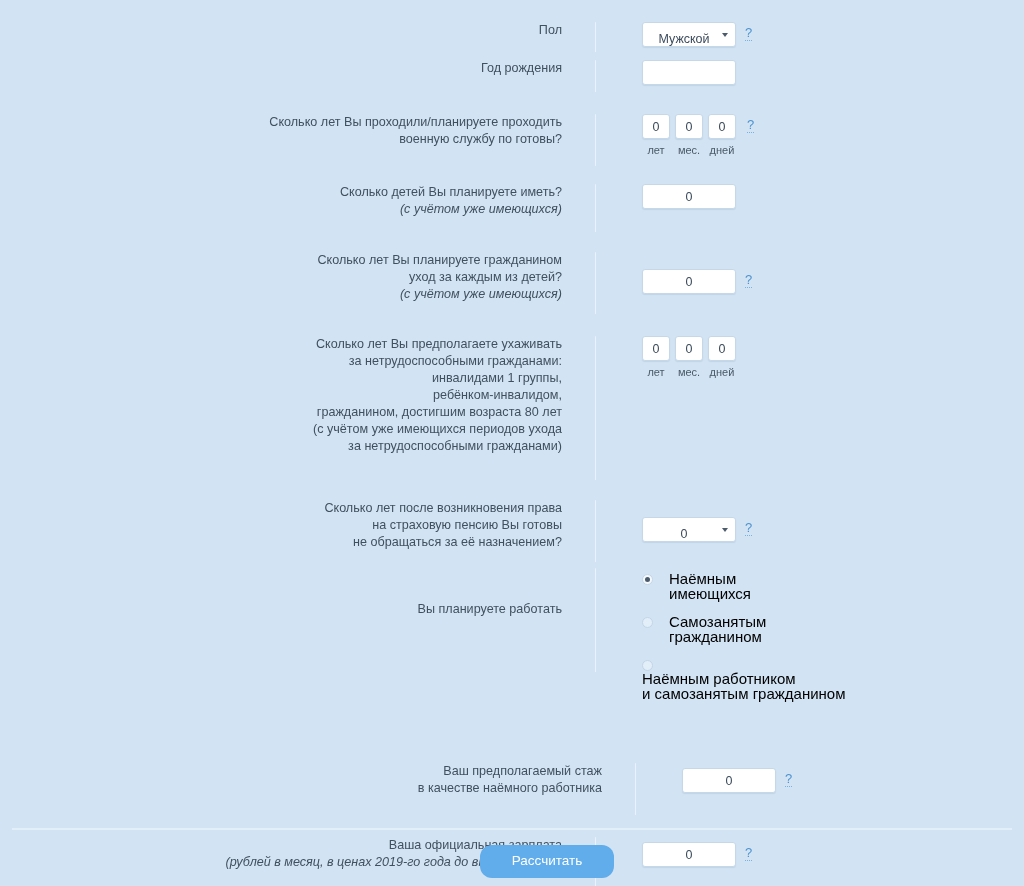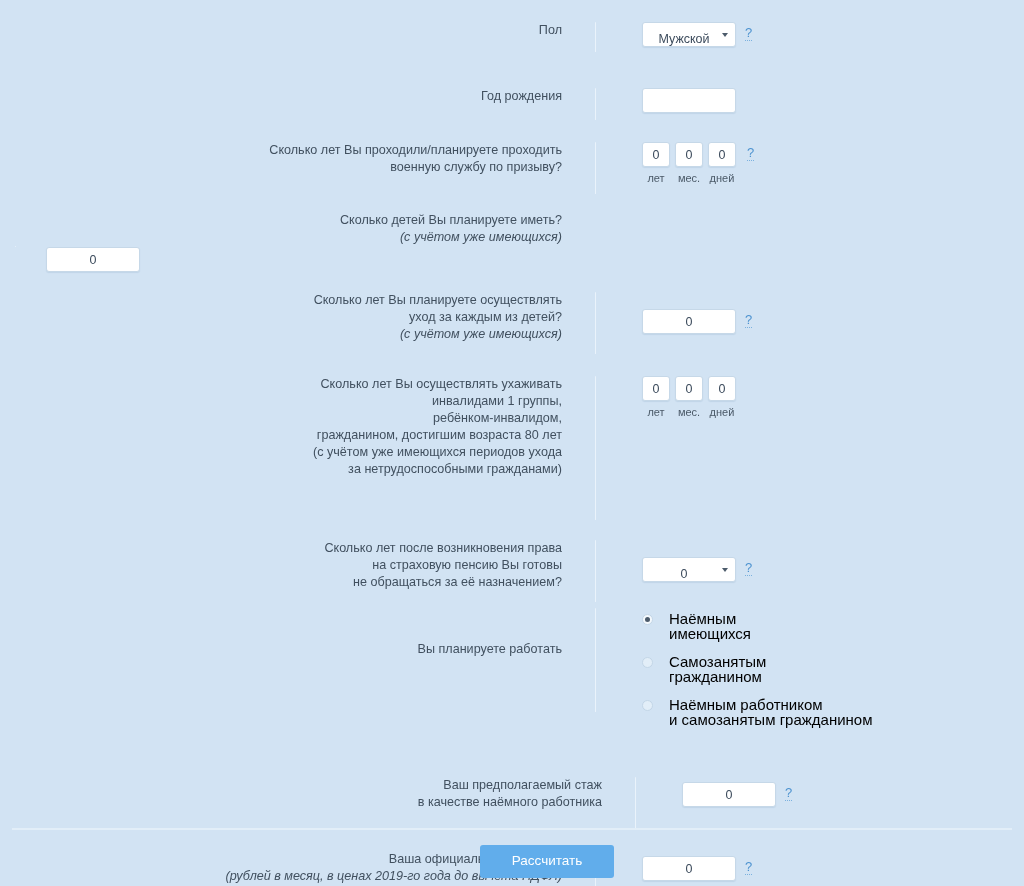--- a/index.html
+++ b/index.html
@@ -145,21 +145,21 @@
   .help.tri { margin-left: 6px; }
 
   
   .radio-group { padding-top: 3px; }
   .radio-item {
     display: flex;
     align-items: flex-start;
     margin-bottom: 13px;
     cursor: pointer;
   }
-  .radio-item:last-child { margin-bottom: 4px; }
+  .radio-item:last-child { margin-bottom: 16px; flex-direction: column; }
   .radio-mark {
     width: 11px;
     height: 11px;
     border-radius: 50%;
     background: #e2eef8;
     border: 1px solid #c3d6e7;
     box-sizing: border-box;
     margin-top: 3px;
     margin-right: 16px;
     flex: 0 0 11px;
@@ -195,21 +195,21 @@
     top: 845px;
     left: 0;
     width: 1024px;
     display: flex;
     justify-content: center;
   }
   .calc-btn {
     background: #61adeb;
     color: #ffffff;
     border: none;
-    border-radius: 3px;
+    border-radius: 12px;
     font-size: 13.5px;
     font-family: "Liberation Sans", sans-serif;
     padding: 9px 32px 10px;
     cursor: pointer;
     line-height: 14px;
     margin-left: 70px;
   }
 </style>
 </head>
 <body>
@@ -223,34 +223,34 @@
     <div class="divider" style="height:30px;"></div>
     <div class="field-col">
       <div class="selectbox">
         <span class="selval">Мужской</span>
         <span class="caret"></span>
       </div>
       <span class="help">?</span>
     </div>
   </div>
 
-  <div class="row" style="margin-top:36px;">
+  <div class="row" style="margin-top:8px;">
     <div class="label-col">
       <span class="line">Год рождения</span>
     </div>
     <div class="divider" style="height:32px;"></div>
     <div class="field-col">
       <input class="txtinput" type="text" value="" style="">
     </div>
   </div>
 
   <div class="row" style="margin-top:22px;">
     <div class="label-col">
       <span class="line">Сколько лет Вы проходили/планируете проходить</span>
-      <span class="line">военную службу по призыву?</span>
+      <span class="line">военную службу по готовы?</span>
     </div>
     <div class="divider" style="height:52px;"></div>
     <div class="field-col">
       <div class="triple">
         <div class="cell">
           <input class="box" type="text" value="0" style="">
           <span class="unit">лет</span>
         </div>
         <div class="cell">
           <input class="box" type="text" value="0" style="">
@@ -258,47 +258,48 @@
         </div>
         <div class="cell">
           <input class="box" type="text" value="0" style="">
           <span class="unit">дней</span>
         </div>
       </div>
       <span class="help tri">?</span>
     </div>
   </div>
 
-  <div class="row" style="margin-top:18px;flex-direction:column;">
+  <div class="row" style="margin-top:18px;">
     <div class="label-col">
       <span class="line">Сколько детей Вы планируете иметь?</span>
       <span class="sub">(с учётом уже имеющихся)</span>
     </div>
     <div class="divider" style="height:48px;"></div>
     <div class="field-col">
       <input class="txtinput" type="text" value="0" style="">
     </div>
   </div>
 
   <div class="row" style="margin-top:20px;">
     <div class="label-col">
-      <span class="line">Сколько лет Вы планируете осуществлять</span>
+      <span class="line">Сколько лет Вы планируете гражданином</span>
       <span class="line">уход за каждым из детей?</span>
       <span class="sub">(с учётом уже имеющихся)</span>
     </div>
     <div class="divider" style="height:62px;"></div>
     <div class="field-col" style="padding-top:17px;">
       <input class="txtinput" type="text" value="0" style="">
       <span class="help">?</span>
     </div>
   </div>
 
   <div class="row" style="margin-top:22px;">
     <div class="label-col">
-      <span class="line">Сколько лет Вы осуществлять ухаживать</span>
+      <span class="line">Сколько лет Вы предполагаете ухаживать</span>
+      <span class="line">за нетрудоспособными гражданами:</span>
       <span class="line">инвалидами 1 группы,</span>
       <span class="line">ребёнком-инвалидом,</span>
       <span class="line">гражданином, достигшим возраста 80 лет</span>
       <span class="line">(с учётом уже имеющихся периодов ухода</span>
       <span class="line">за нетрудоспособными гражданами)</span>
     </div>
     <div class="divider" style="height:144px;"></div>
     <div class="field-col">
       <div class="triple">
         <div class="cell">

